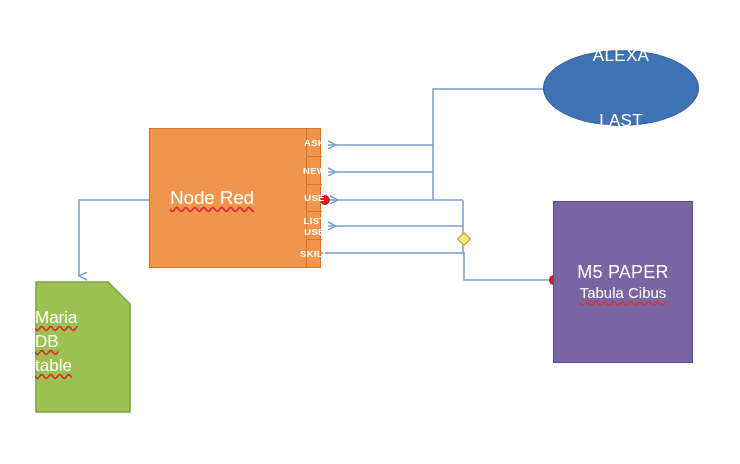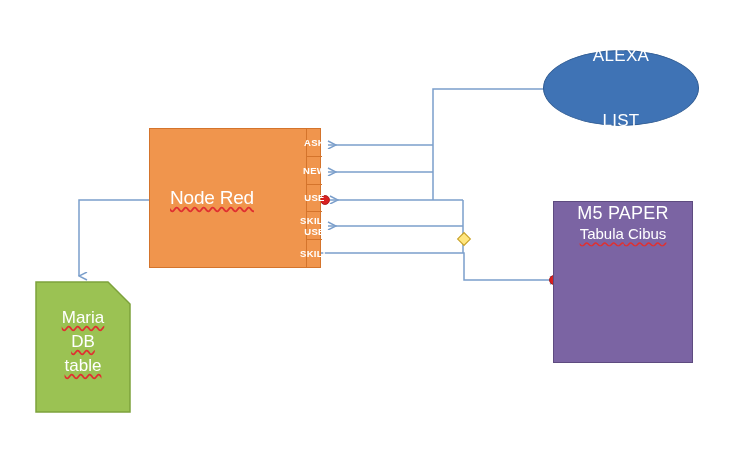--- a/index.html
+++ b/index.html
@@ -114,20 +114,21 @@
     left: 553px;
     top: 201px;
     width: 140px;
     height: 162px;
     background: #7B64A3;
     border: 1.5px solid #5E4B80;
     box-sizing: border-box;
     display: flex;
     flex-direction: column;
     align-items: center;
+    justify-content: center;
   }
   .m5-title {
     color: #ffffff;
     font-size: 18px;
     line-height: 22px;
     letter-spacing: 0.2px;
   }
   .m5-sub {
     color: #ffffff;
     font-size: 15px;
@@ -155,21 +156,20 @@
     top: 0;
   }
   .mariadb-text {
     position: absolute;
     left: 0;
     top: 0;
     width: 96px;
     height: 104px;
     display: flex;
     flex-direction: column;
-    align-items: center;
     justify-content: center;
     padding-top: 18px;
     box-sizing: border-box;
   }
   .mdb-line {
     color: #ffffff;
     font-size: 17px;
     line-height: 24px;
     text-decoration: underline;
     text-decoration-color: #e03030;
@@ -221,28 +221,28 @@
   </svg>
 
   <div class="nodered-box">
     <div class="nodered-main">
       <span class="nodered-label">Node Red</span>
     </div>
     <div class="nodered-cells">
       <div class="nr-cell">ASK</div>
       <div class="nr-cell">NEW</div>
       <div class="nr-cell">USE</div>
-      <div class="nr-cell">SKILL USE</div>
+      <div class="nr-cell">LIST USE</div>
       <div class="nr-cell">SKILL</div>
     </div>
   </div>
 
   <div class="alexa-ellipse">
     <span class="alexa-line">ALEXA</span>
-    <span class="alexa-line">LIST</span>
+    <span class="alexa-line">LAST</span>
   </div>
 
   <div class="m5-box">
     <span class="m5-title">M5 PAPER</span>
     <span class="m5-sub"><span>Tabula</span><span class="plain"> Cibus</span></span>
   </div>
 
   <div class="mariadb-shape">
     <svg width="96" height="132" viewBox="0 0 96 132" xmlns="http://www.w3.org/2000/svg">
       <path d="M 1,1 L 73,1 L 95,23 L 95,131 L 1,131 Z" fill="#9BC253" stroke="#7DA23C" stroke-width="1.5"></path>

